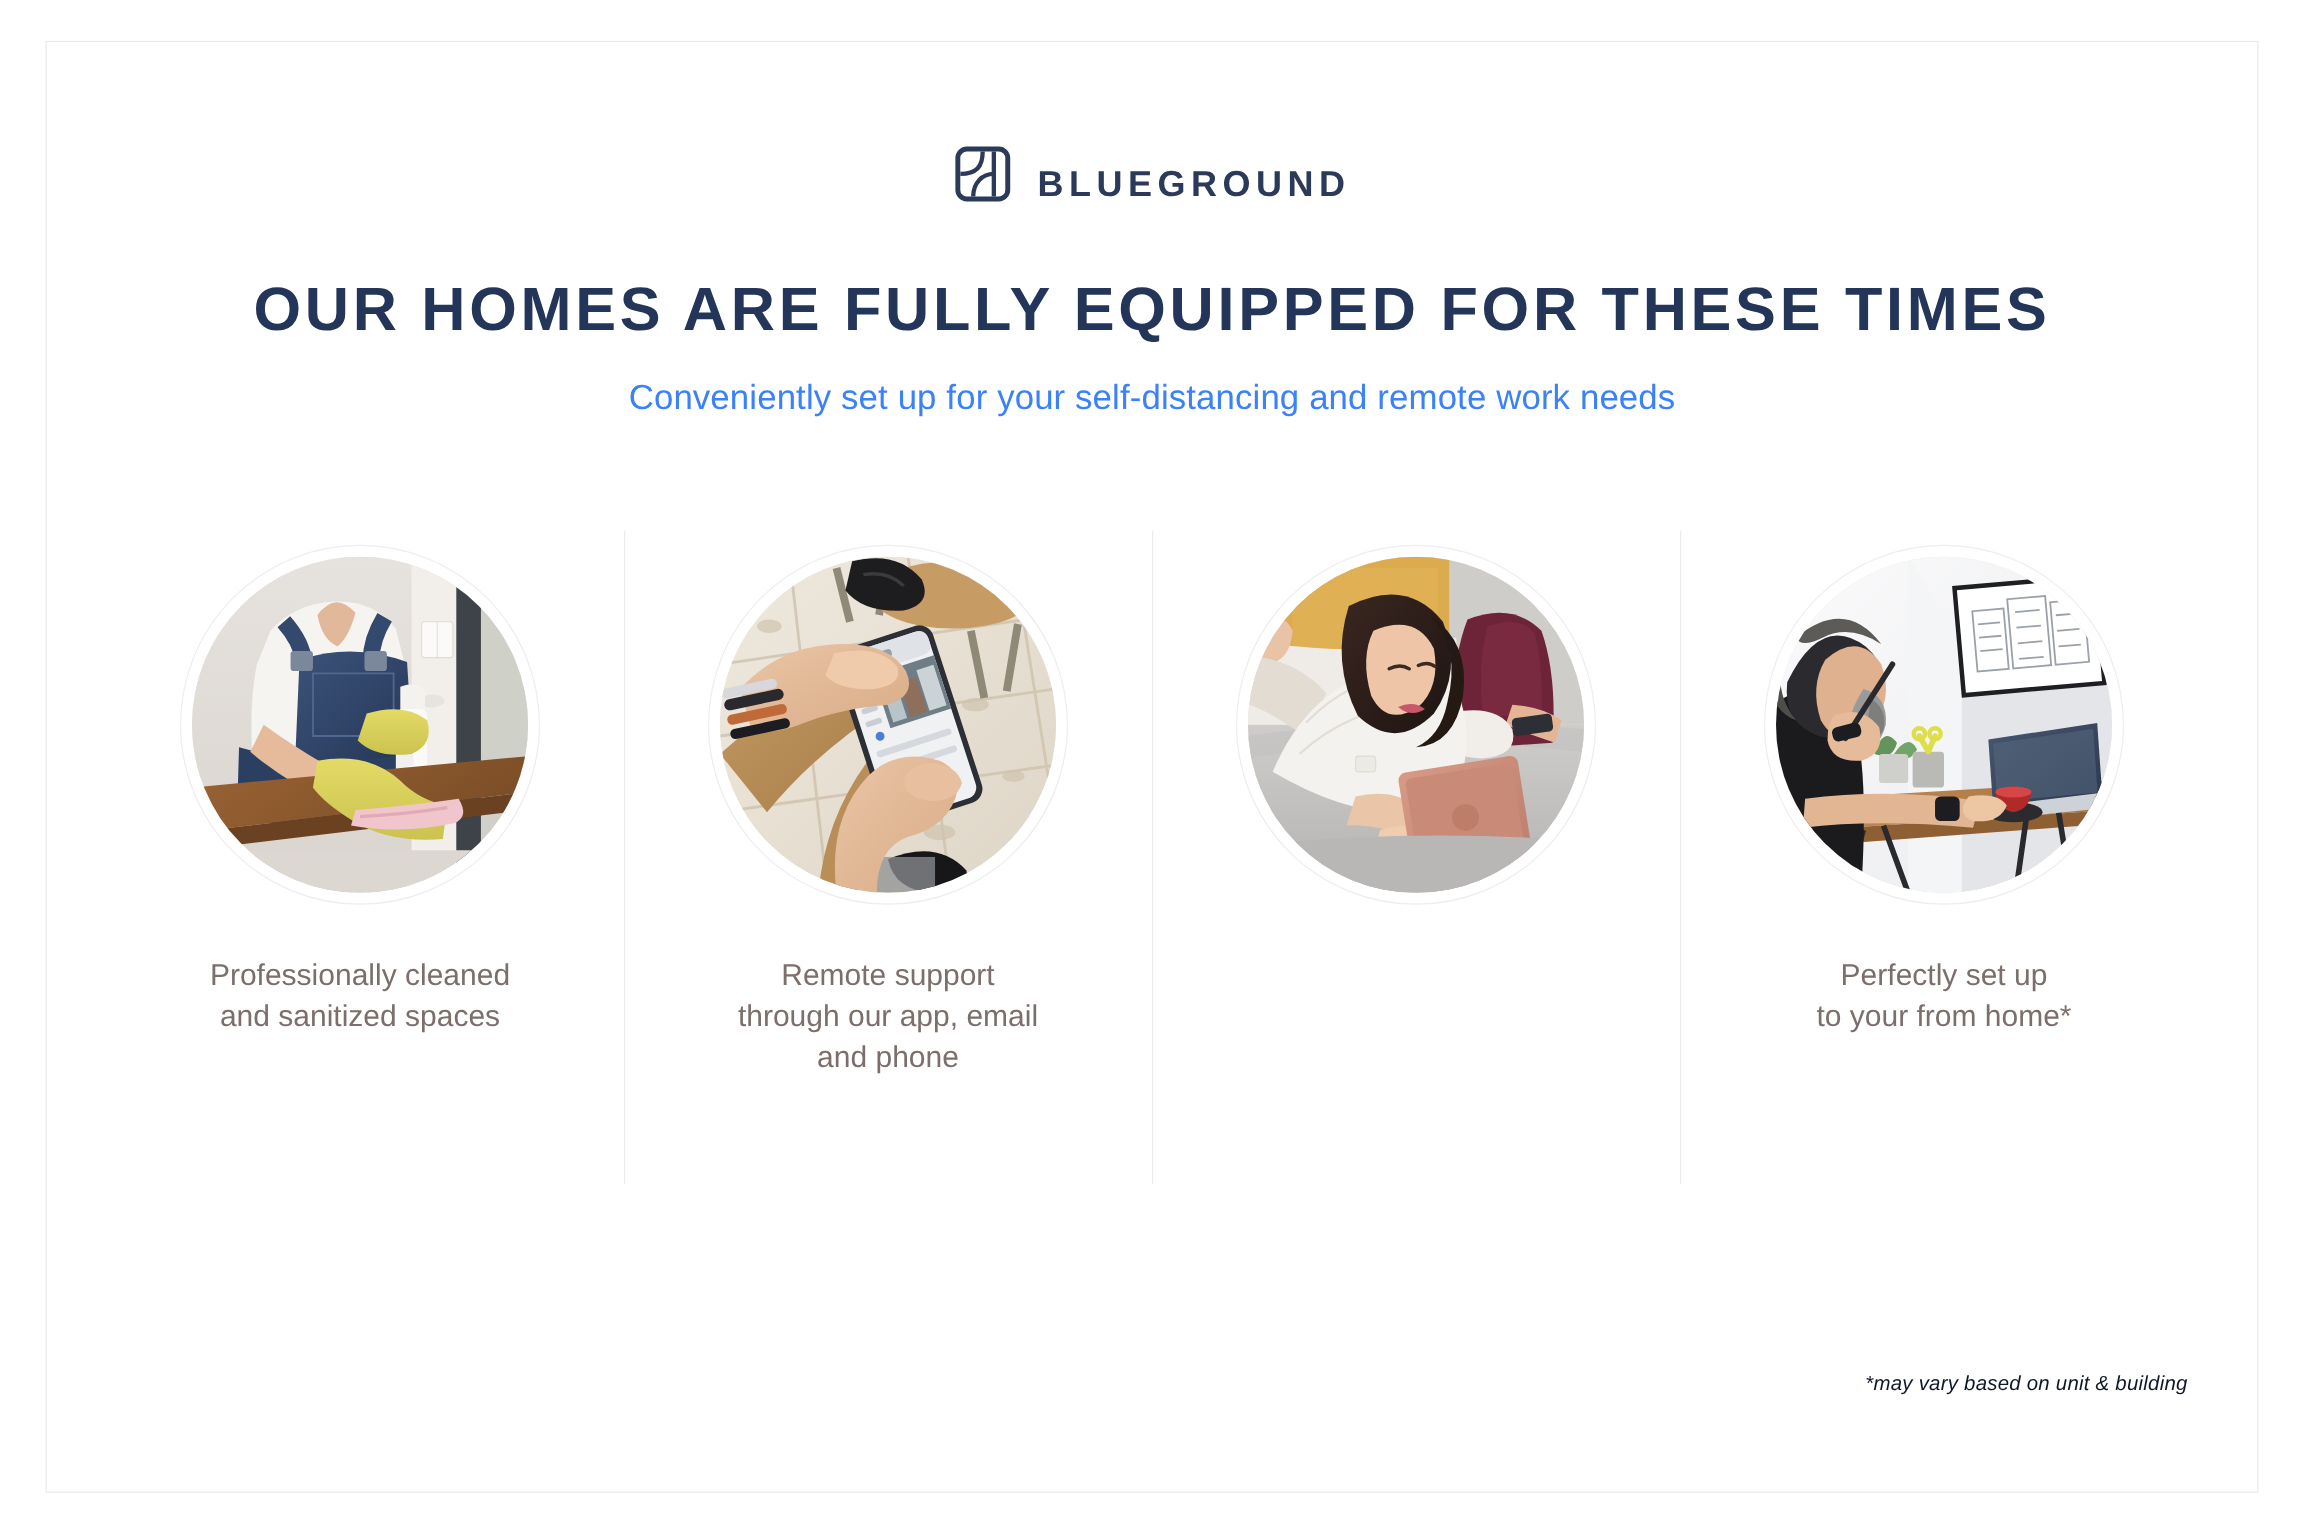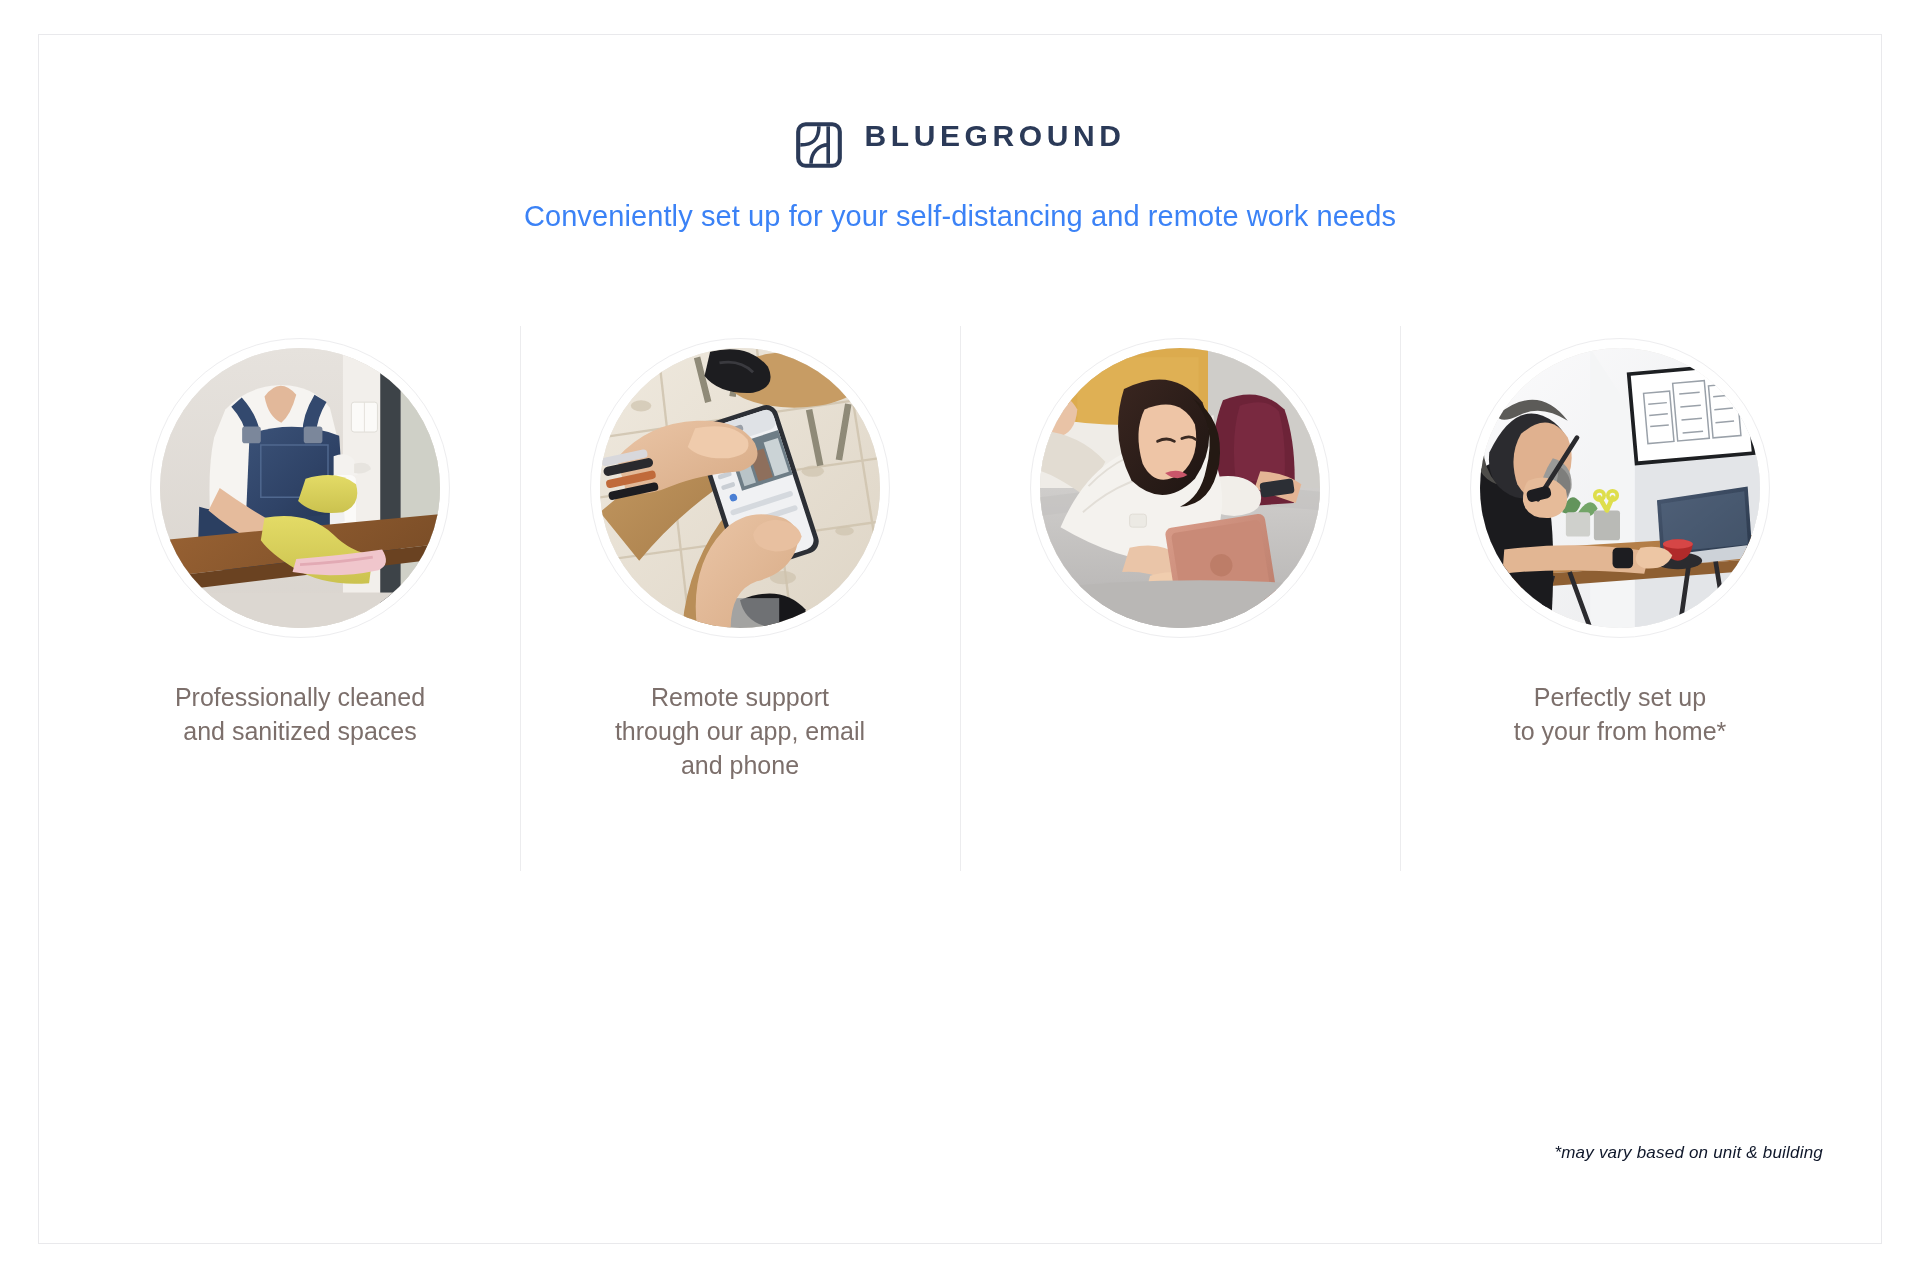--- a/index.html
+++ b/index.html
@@ -28,21 +28,21 @@
     border: 1px solid #e9e9ec;
     background: #ffffff;
     display: flex;
     flex-direction: column;
     align-items: center;
   }
 
   
   .logo-row {
     display: flex;
-    align-items: flex-start;
+    align-items: flex-end;
     gap: 22px;
     margin-top: 86px;
   }
   .logo-mark { display: block; width: 48px; height: 48px; }
   .logo-word {
     font-family: "Liberation Sans", sans-serif;
     font-size: 30px;
     font-weight: bold;
     letter-spacing: 4.6px;
     color: #2b3a58;
@@ -156,20 +156,21 @@
         <svg class="logo-mark" viewBox="0 0 48 48" aria-hidden="true">
           <rect x="3.2" y="3.2" width="41.6" height="41.6" rx="7.5" ry="7.5" fill="none" stroke="#2b3a58" stroke-width="4.1"></rect>
           <path d="M33.2 5.3 V42.7" fill="none" stroke="#2b3a58" stroke-width="3.6"></path>
           <path d="M5.3 23.9 C 18.5 23.9 23.9 18.2 23.9 5.3" fill="none" stroke="#2b3a58" stroke-width="3.6"></path>
           <path d="M33.2 23.9 C 23.9 23.9 16.0 31.0 16.0 42.7" fill="none" stroke="#2b3a58" stroke-width="3.6"></path>
         </svg>
       </span>
       <span class="logo-word">BLUEGROUND</span>
     </div>
 
+    <h1 class="headline">OUR HOMES ARE FULLY EQUIPPED FOR THESE TIMES</h1>
     <p class="subhead">Conveniently set up for your self-distancing and remote work needs</p>
 
     <div class="columns">
 
       <div class="col">
         <div class="photo">
           <div class="photo-inner">
             <svg viewBox="0 0 300 300" preserveAspectRatio="xMidYMid slice" aria-hidden="true">
               <defs>
                 <linearGradient id="c1wall" x1="0" y1="0" x2="0" y2="1">

